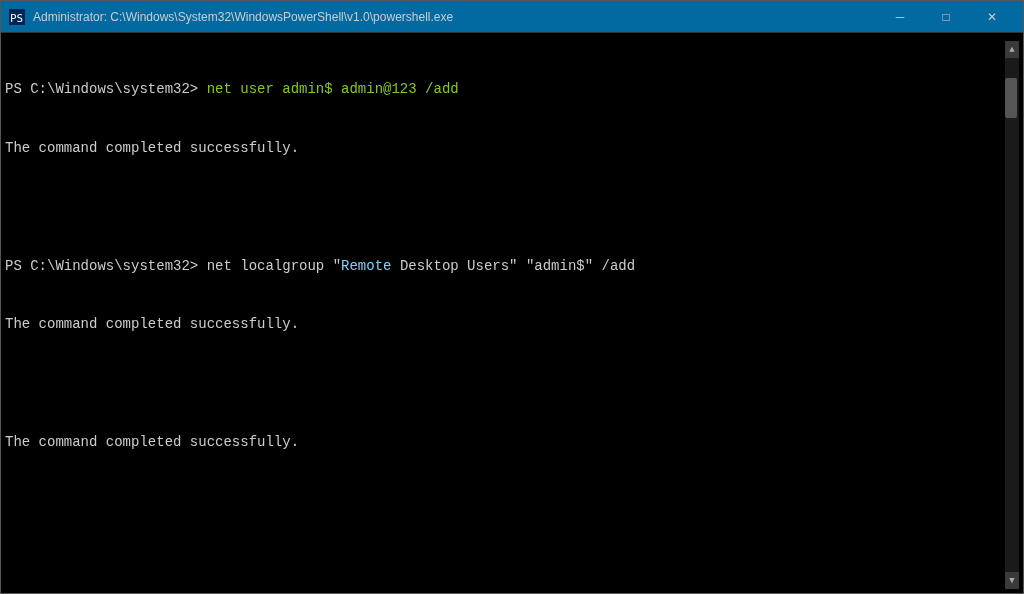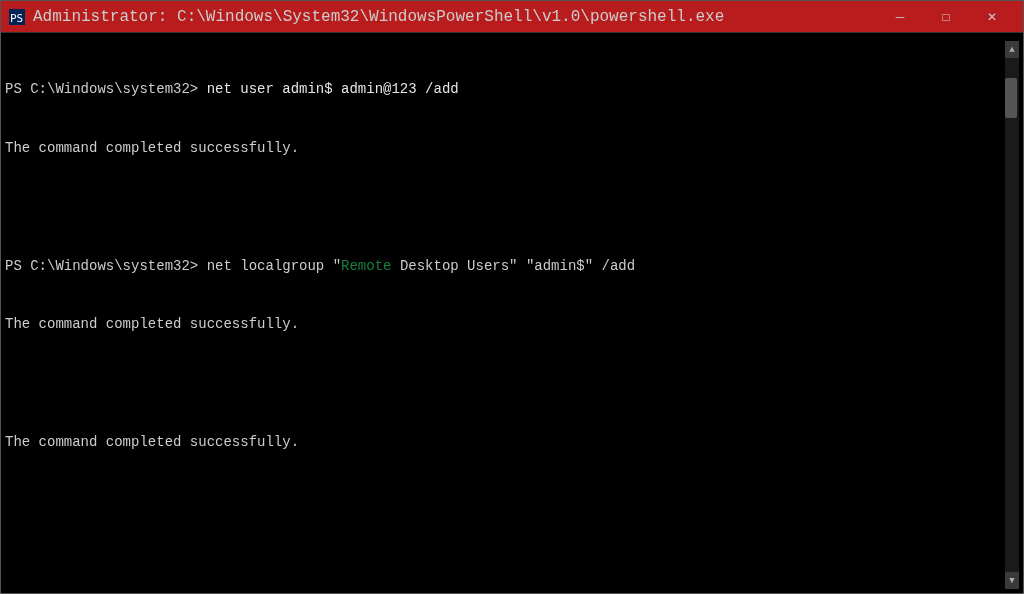--- a/index.html
+++ b/index.html
@@ -20,21 +20,21 @@
       width: 1024px;
       height: 594px;
       background: #000000;
       border: 1px solid #555;
       display: flex;
       flex-direction: column;
     }
 
     .title-bar {
       height: 32px;
-      background: #b91c1c;
+      background: #0369a1;
       display: flex;
       align-items: center;
       padding: 0 8px;
       flex-shrink: 0;
       border-bottom: 1px solid #333;
     }
 
     .title-bar-icon {
       width: 16px;
       height: 16px;
@@ -43,22 +43,22 @@
     }
 
     .title-bar-icon svg {
       width: 16px;
       height: 16px;
     }
 
     .title-bar-text {
       flex: 1;
       color: #cccccc;
-      font-family: Liberation Mono, monospace;
-      font-size: 16px;
+      font-family: Liberation Sans, sans-serif;
+      font-size: 12px;
       font-weight: normal;
     }
 
     .title-bar-controls {
       display: flex;
       gap: 0;
     }
 
     .title-btn {
       width: 46px;
@@ -157,24 +157,24 @@
     <span class="title-bar-text">Administrator: C:\Windows\System32\WindowsPowerShell\v1.0\powershell.exe</span>
     <div class="title-bar-controls">
       <button class="title-btn">─</button>
       <button class="title-btn">□</button>
       <button class="title-btn close-btn">✕</button>
     </div>
   </div>
 
   <div class="terminal-body">
     <div class="terminal-content">
-      <span class="line"><span style="color:#cccccc">PS C:\Windows\system32&gt; </span><span style="color:#e5e5e5">net user admin$ admin@123 /add</span></span>
+      <span class="line"><span style="color:#cccccc">PS C:\Windows\system32&gt; </span><span style="color:#84cc16">net user admin$ admin@123 /add</span></span>
       <span class="line"><span style="color:#cccccc">The command completed successfully.</span></span>
       <span class="line"> </span>
-      <span class="line"><span style="color:#cccccc">PS C:\Windows\system32&gt; </span><span style="color:#cccccc">net localgroup "</span><span style="color:#15803d">Remote</span><span style="color:#cccccc"> Desktop Users" "admin$" /add</span></span>
+      <span class="line"><span style="color:#cccccc">PS C:\Windows\system32&gt; </span><span style="color:#cccccc">net localgroup "</span><span style="color:#7dd3fc">Remote</span><span style="color:#cccccc"> Desktop Users" "admin$" /add</span></span>
       <span class="line"><span style="color:#cccccc">The command completed successfully.</span></span>
       <span class="line"> </span>
       <span class="line"><span style="color:#cccccc">The command completed successfully.</span></span>
       <span class="line"> </span>
       
       
       
       
       
       

